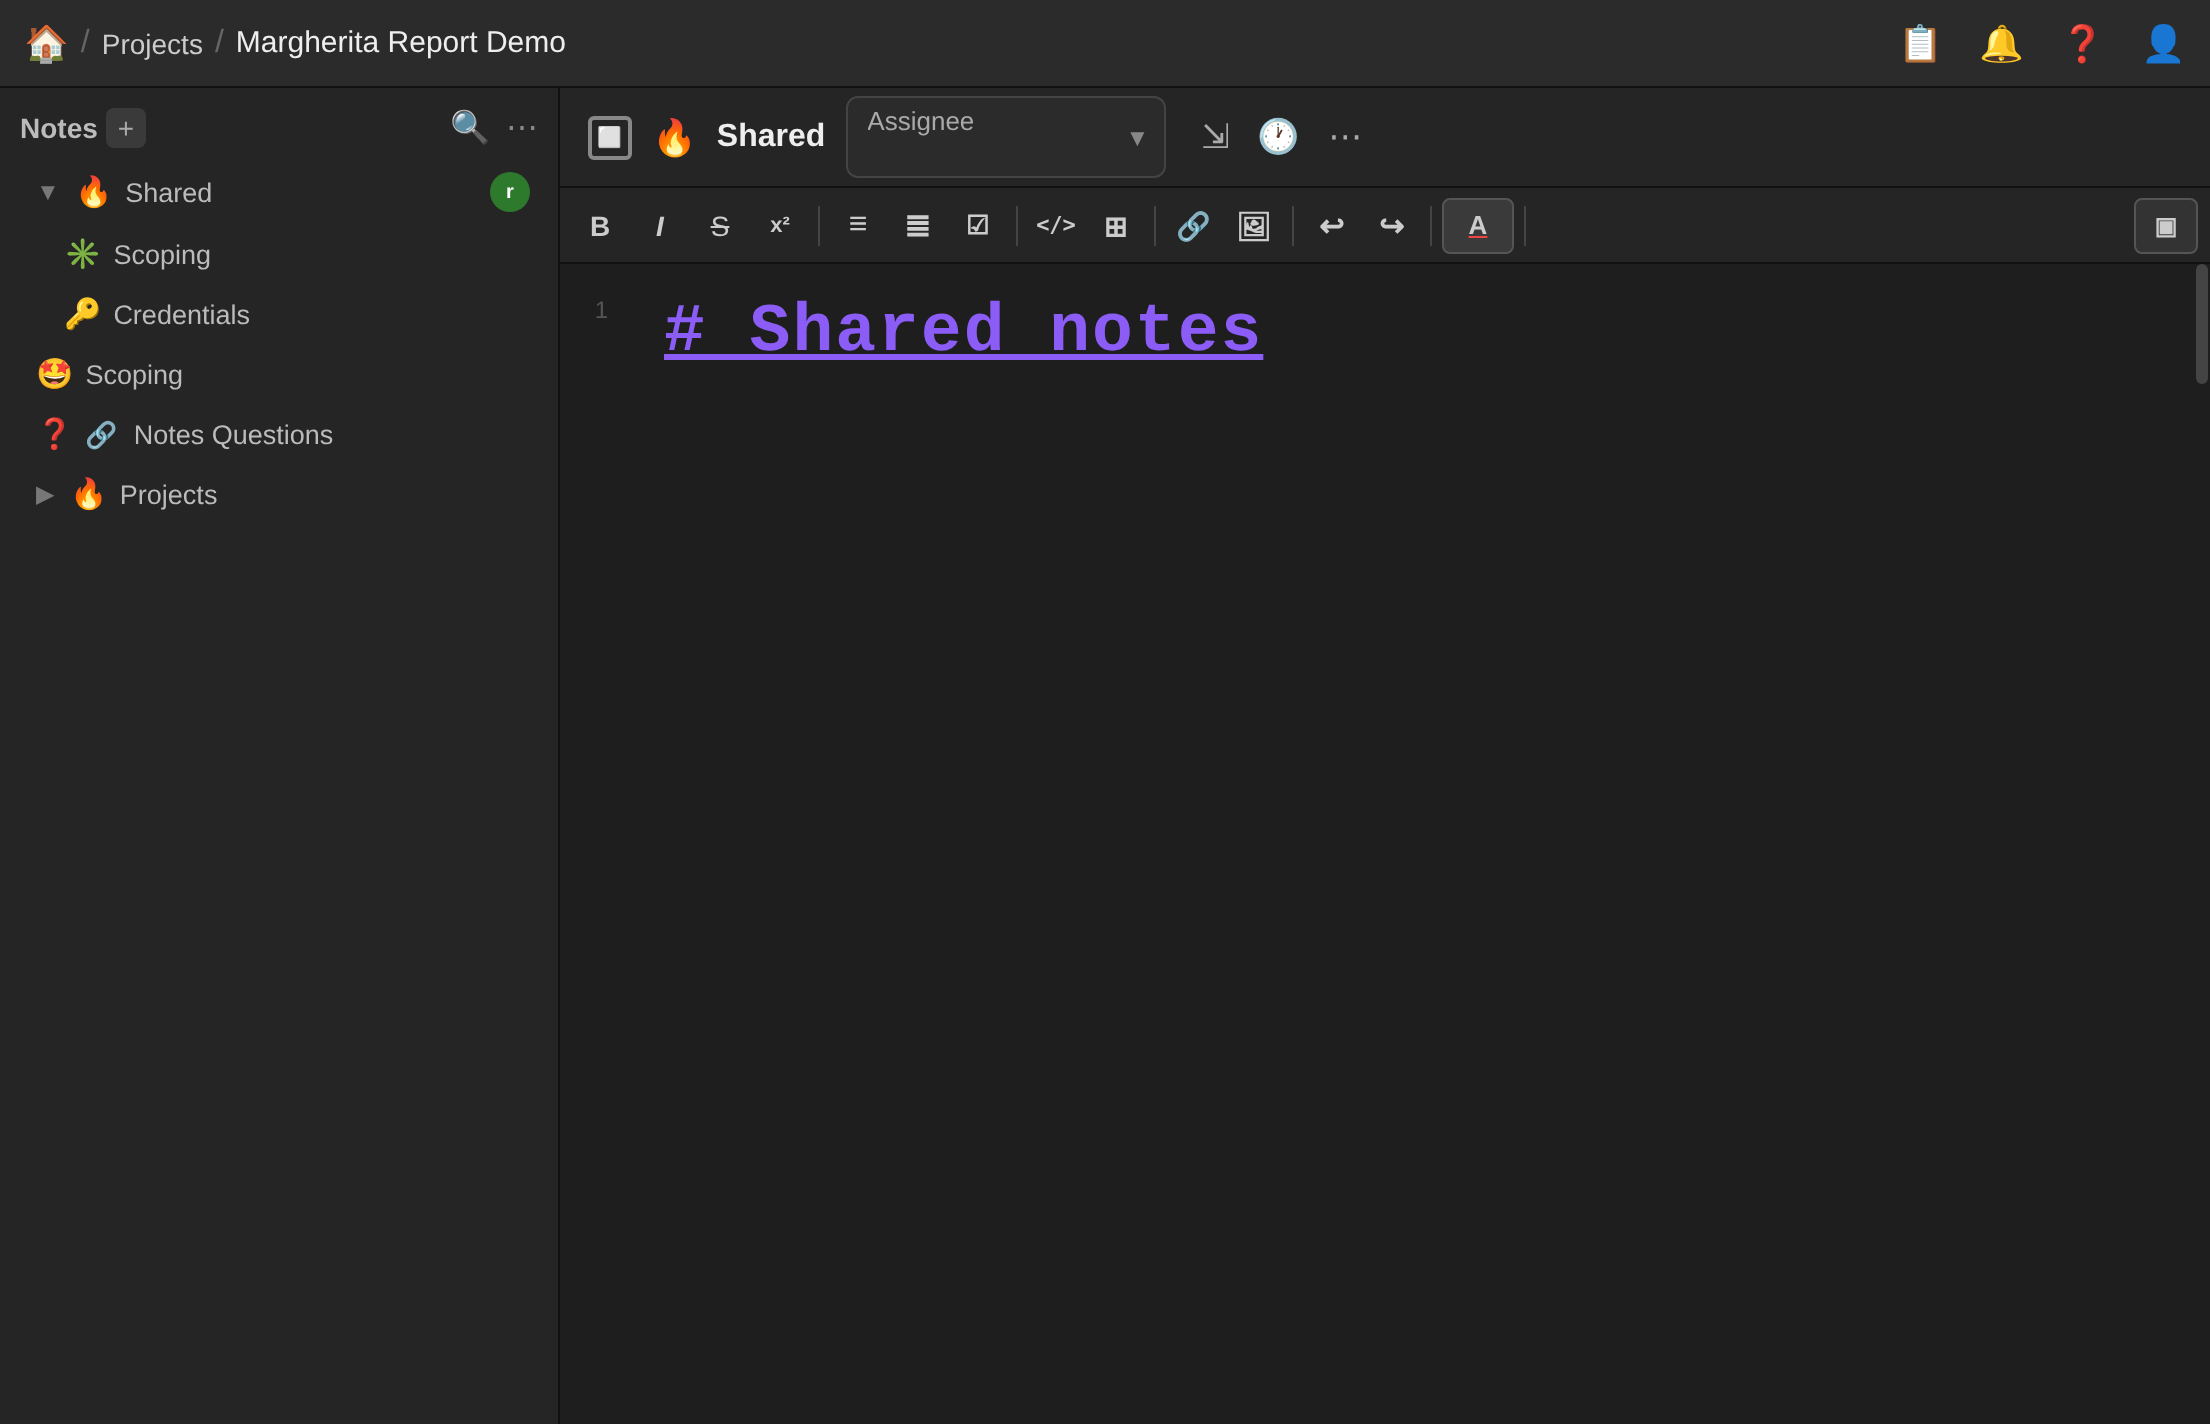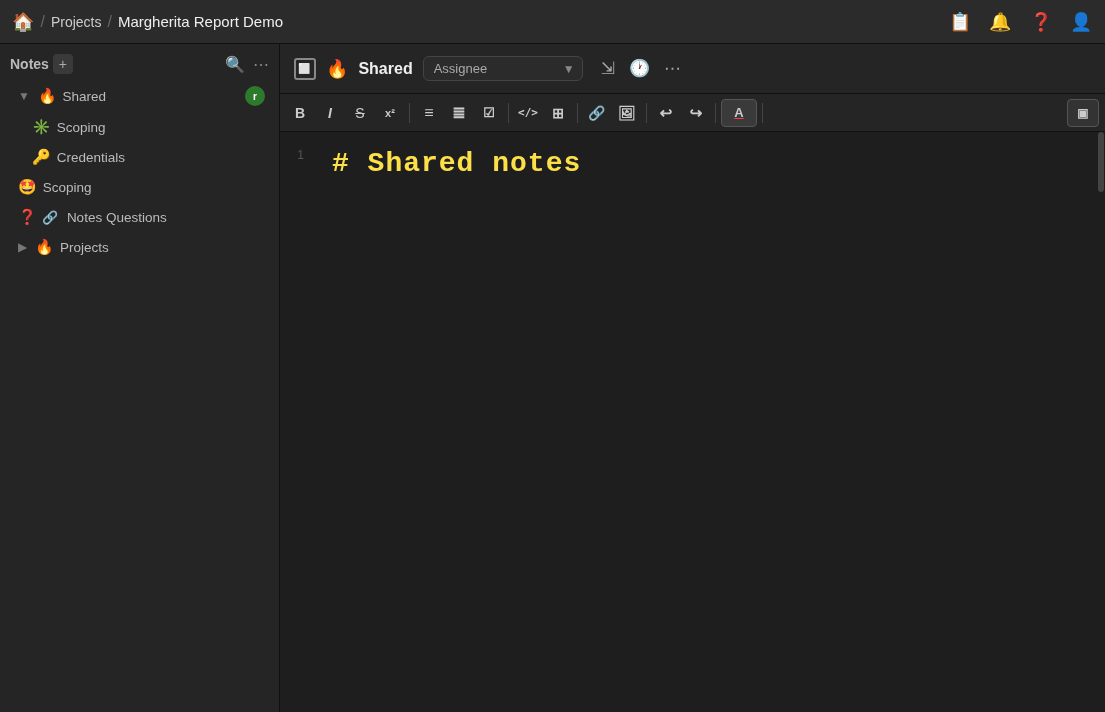--- a/index.html
+++ b/index.html
@@ -177,21 +177,21 @@
       font-size: 16px;
       font-weight: 600;
       color: #eee;
     }
     #content-header .assignee-select {
       margin-left: auto;
       background: #2b2b2b;
       border: 1px solid #444;
       border-radius: 6px;
       color: #aaa;
-      padding: 4px 30px 4px 10px;
+      padding: 4px 30px 20px 10px;
       font-size: 13px;
       appearance: none;
       cursor: pointer;
       min-width: 160px;
     }
     #content-header .header-icons {
       display: flex;
       gap: 14px;
       align-items: center;
       margin-left: 8px;
@@ -265,25 +265,26 @@
       font-size: 12px;
       padding-right: 8px;
       user-select: none;
     }
     #editor-content {
       flex: 1;
       padding: 16px 20px;
       outline: none;
     }
     #editor-content h1 {
-      font-size: 28px;
+      font-size: 34px;
       font-weight: 700;
-      color: #fde047;
+      color: #8b5cf6;
       font-family: 'Courier New', monospace;
       letter-spacing: 1px;
+      text-decoration: underline;
     }
     .scrollbar-track {
       position: absolute;
       right: 0;
       top: 0;
       width: 8px;
       height: 100%;
       background: transparent;
     }
     .scrollbar-thumb {

